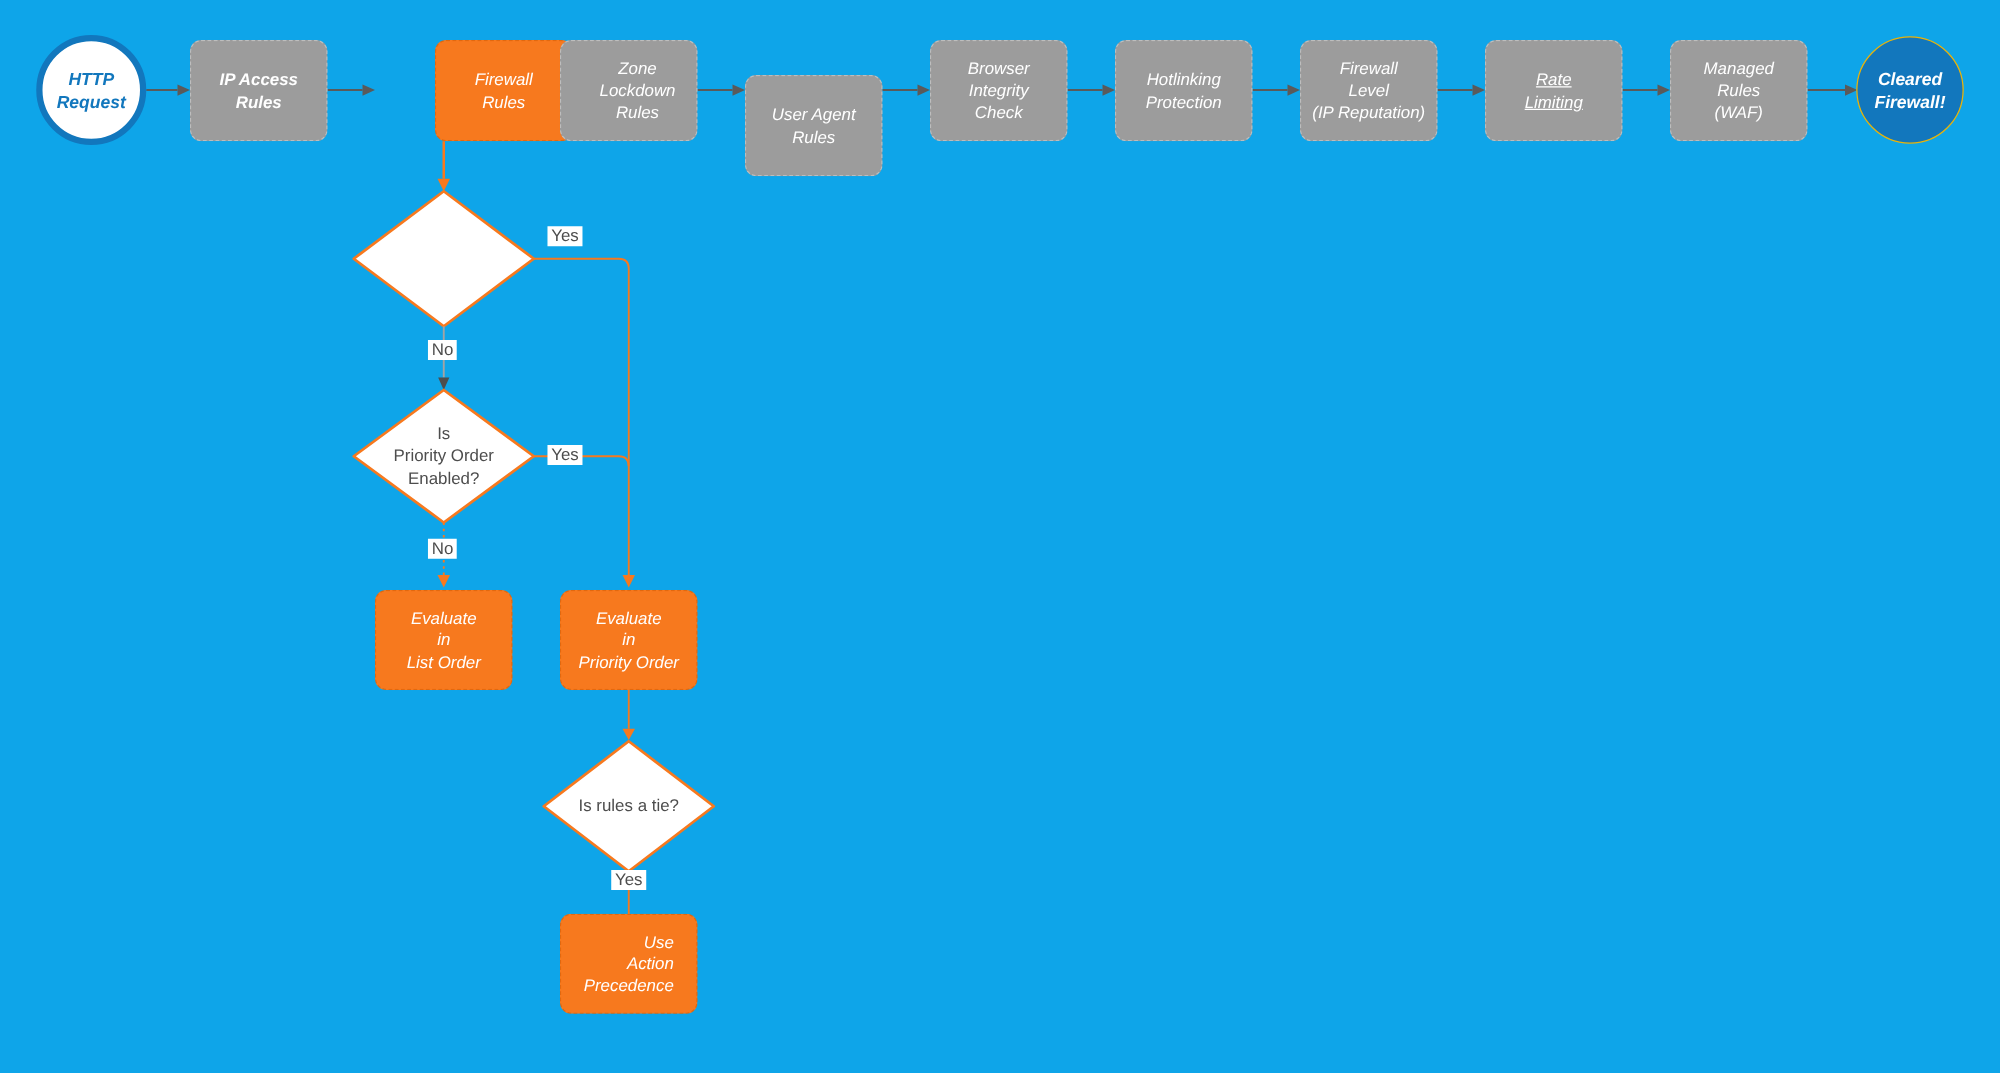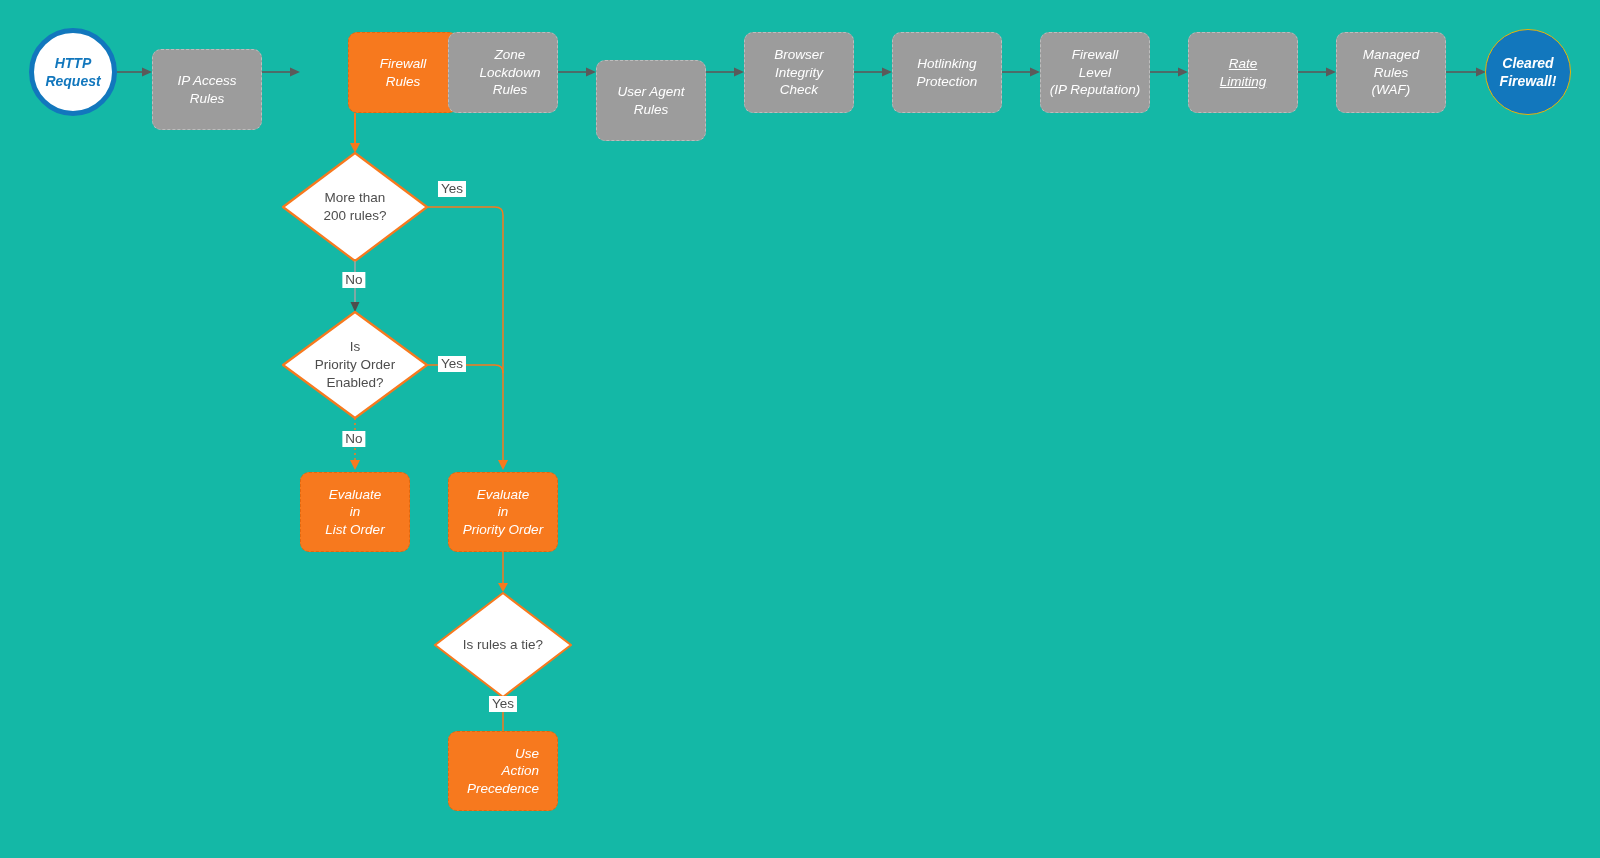--- a/index.html
+++ b/index.html
@@ -1,17 +1,17 @@
 <!DOCTYPE html>
 <html><head>
 <meta charset="utf-8">
 <style>
   html,body { margin:0; padding:0; background:#ffffff; }
   .canvas {
-    position:relative; width:1600px; height:858px; background:#14b8a6;
+    position:relative; width:1600px; height:858px; background:#0ea5e9;
     font-family:"Liberation Sans", sans-serif; overflow:hidden;
   }
   .layer { position:absolute; left:0; top:0; width:1600px; height:858px; }
 
   
   .node { position:absolute; box-sizing:border-box; display:flex; align-items:center;
           justify-content:center; text-align:center; }
   .node .lbl { white-space:pre-line; }
 
   .box { width:110px; height:81px; border-radius:9px; color:#ffffff;
@@ -109,21 +109,21 @@
 
   <div class="node circle start">
     <span class="lbl">HTTP
 Request</span>
   </div>
   <div class="node circle end">
     <span class="lbl">Cleared
 Firewall!</span>
   </div>
 
-  <div class="node box gray" style="left:152px; top:49px;">
+  <div class="node box gray" style="left:152px; top:32px;font-weight:bold;">
     <span class="lbl">IP Access
 Rules</span>
   </div>
   <div class="node box orange" style="left:300px; top:32px;margin-left:48px;">
     <span class="lbl">Firewall
 Rules</span>
   </div>
   <div class="node box gray" style="left:448px; top:32px;padding-left:14px;">
     <span class="lbl">Zone
 Lockdown
@@ -150,22 +150,20 @@
   <div class="node box gray" style="left:1188px; top:32px;text-decoration:underline;">
     <span class="lbl">Rate
 Limiting</span>
   </div>
   <div class="node box gray" style="left:1336px; top:32px;">
     <span class="lbl">Managed
 Rules
 (WAF)</span>
   </div>
 
-  <div class="dlabel" style="left:287px; top:157px; width:136px; height:100px;">More than
-200 rules?</div>
   <div class="dlabel" style="left:287px; top:316px; width:136px; height:98px;">Is
 Priority Order
 Enabled?</div>
   <div class="dlabel" style="left:439px; top:597px; width:128px; height:96px;">Is rules a tie?</div>
 
   <div class="elabel" style="left:452px; top:181px;">Yes</div>
   <div class="elabel" style="left:354px; top:272px;">No</div>
   <div class="elabel" style="left:452px; top:356px;">Yes</div>
   <div class="elabel" style="left:354px; top:431px;">No</div>
   <div class="elabel" style="left:503px; top:696px;">Yes</div>

